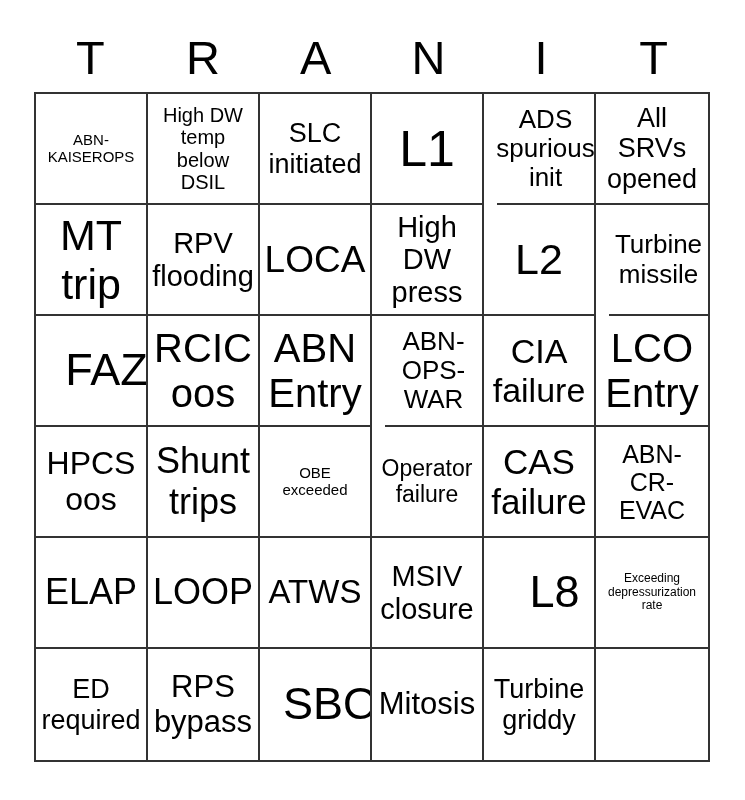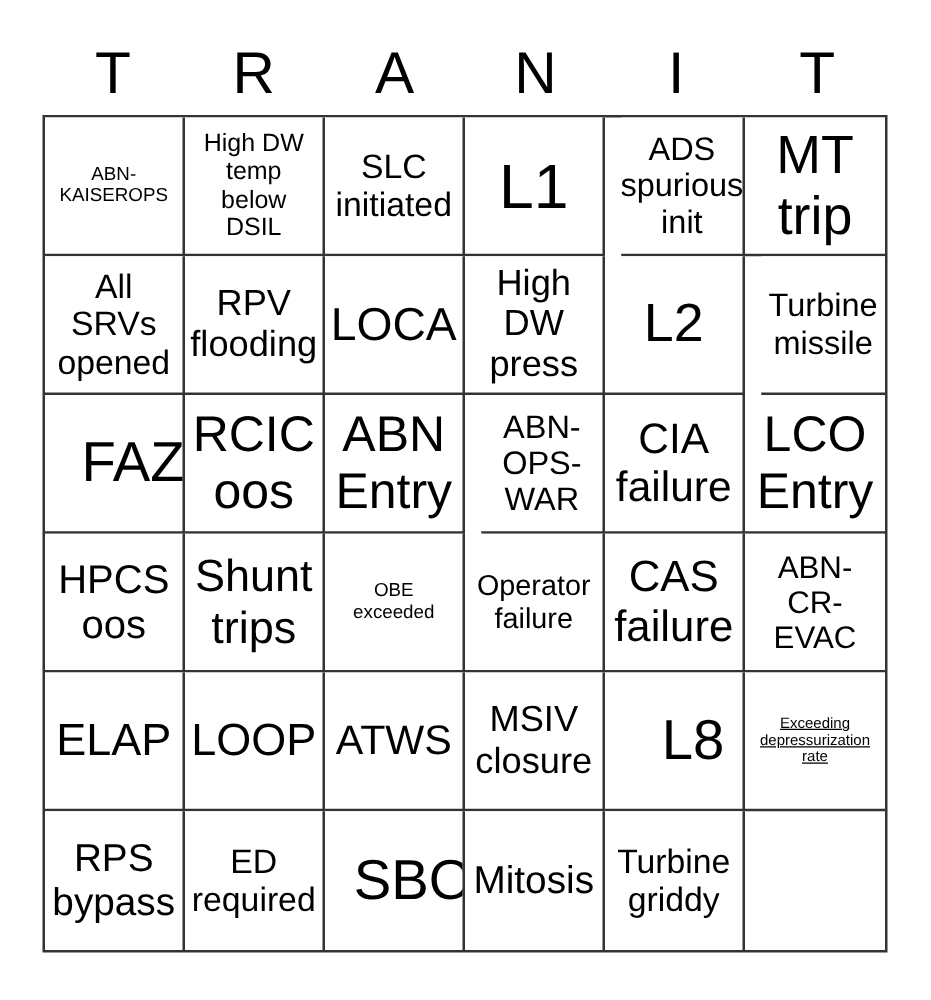--- a/index.html
+++ b/index.html
@@ -58,21 +58,21 @@
     white-space: pre-line;
     line-height: 1.12;
     padding: 1px 2px;
     overflow: hidden;
     cursor: pointer;
     background: #ffffff;
   }
   .cell:nth-child(6n) { border-right: none; }
   .cell:nth-child(n+31) { border-bottom: none; }
   
-  .fs12 { font-size: 12px; text-decoration: underline; }
+  .fs12 { font-size: 12px; }
   .fs15 { font-size: 15px; }
   .fs20 { font-size: 20px; }
   .fs22 { font-size: 15px; }
   .fs23 { font-size: 23px; }
   .fs25 { font-size: 25px; }
   .fs26 { font-size: 26px; margin-left: 13px; }
   .fs27 { font-size: 27px; }
   .fs29 { font-size: 29px; }
   .fs31 { font-size: 31px; }
   .fs32 { font-size: 32px; text-align: center; }
@@ -107,25 +107,25 @@
 temp
 below
 DSIL</div>
     <div class="cell fs27">SLC
 initiated</div>
     <div class="cell fs50">L1</div>
     <div class="cell fs26">ADS
 spurious
 init</div>
 
-    <div class="cell fs43">MT
-trip</div>
     <div class="cell fs27">All
 SRVs
 opened</div>
+    <div class="cell fs43">MT
+trip</div>
     <div class="cell fs29">RPV
 flooding</div>
     <div class="cell fs37">LOCA</div>
     <div class="cell fs29">High
 DW
 press</div>
     <div class="cell fs43">L2</div>
 
     <div class="cell fs26">Turbine
 missile</div>
@@ -159,23 +159,23 @@
     <div class="cell fs36">ELAP</div>
     <div class="cell fs36">LOOP</div>
     <div class="cell fs33">ATWS</div>
     <div class="cell fs29">MSIV
 closure</div>
     <div class="cell fs45">L8</div>
 
     <div class="cell fs12">Exceeding
 depressurization
 rate</div>
+    <div class="cell fs27">ED
+required</div>
     <div class="cell fs31">RPS
 bypass</div>
-    <div class="cell fs27">ED
-required</div>
     <div class="cell fs45">SBO</div>
     <div class="cell fs31">Mitosis</div>
     <div class="cell fs27">Turbine
 griddy</div>
   </div>
 
 </div>
 
 </body></html>

